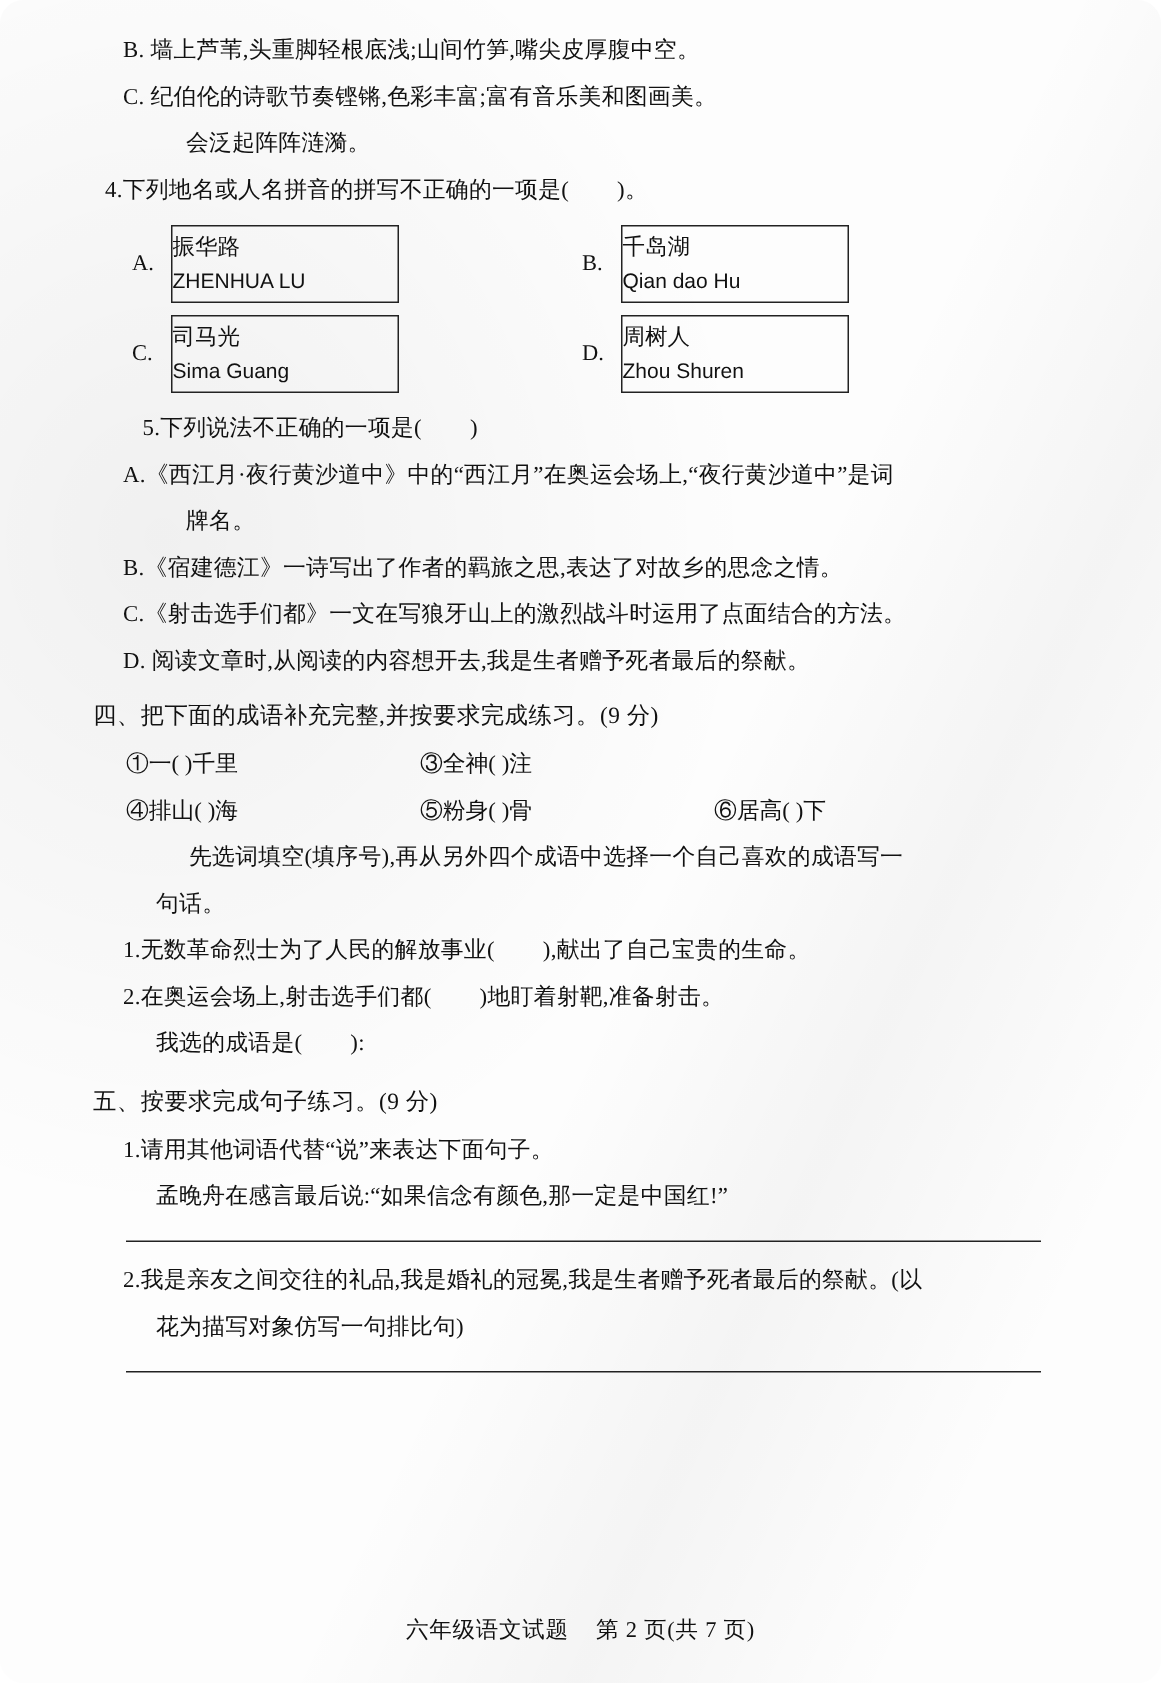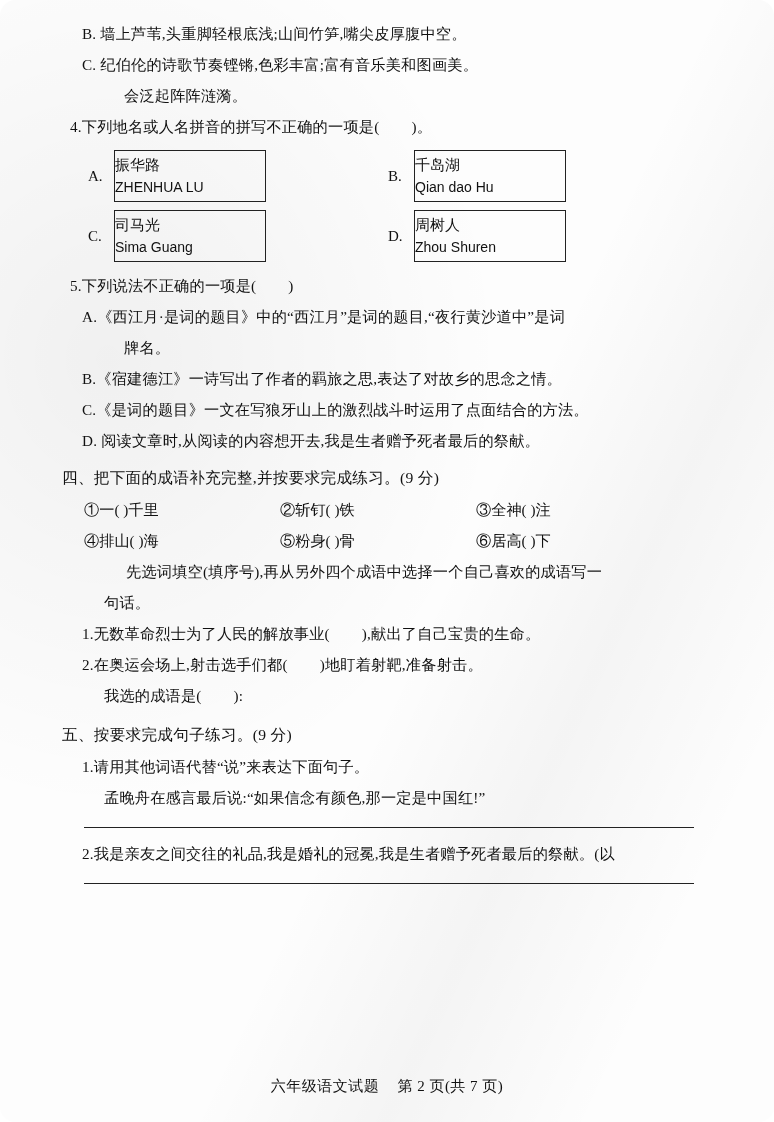--- a/index.html
+++ b/index.html
@@ -139,32 +139,31 @@
       </div>
       <div class="opt-cell">
         <span class="opt-letter">D.</span>
         <span class="box">
           <span class="cn">周树人</span>
           <span class="py">Zhou Shuren</span>
         </span>
       </div>
     </div>
 
-    <div class="ln" style="padding-left:8px; margin-top:8px;">5.下列说法不正确的一项是(        )</div>
-    <div class="ln indent1">A.《西江月·是词的题目》中的“西江月”是词的题目,“夜行黄沙道中”是词</div>
+    <div class="ln" style="padding-left:8px; margin-top:8px;margin-left:25px;">5.下列说法不正确的一项是(        )</div>
+    <div class="ln indent1">A.《西江月·夜行黄沙道中》中的“西江月”在奥运会场上,“夜行黄沙道中”是词</div>
     <div class="ln indent3">牌名。</div>
     <div class="ln indent1">B.《宿建德江》一诗写出了作者的羁旅之思,表达了对故乡的思念之情。</div>
-    <div class="ln indent1">C.《是词的题目》一文在写狼牙山上的激烈战斗时运用了点面结合的方法。</div>
+    <div class="ln indent1">C.《射击选手们都》一文在写狼牙山上的激烈战斗时运用了点面结合的方法。</div>
     <div class="ln indent1">D. 阅读文章时,从阅读的内容想开去,我是生者赠予死者最后的祭献。</div>
 
     <div class="sec-head" style="margin-top:6px;">四、把下面的成语补充完整,并按要求完成练习。(9 分)</div>
 
     <div class="fill-row">
       <span class="fill-cell">①一(      )千里</span>
-      <span class="fill-cell">②斩钉(      )铁</span>
       <span class="fill-cell">③全神(      )注</span>
     </div>
     <div class="fill-row">
       <span class="fill-cell">④排山(      )海</span>
       <span class="fill-cell">⑤粉身(      )骨</span>
       <span class="fill-cell">⑥居高(      )下</span>
     </div>
 
     <div class="ln" style="padding-left:64px;">先选词填空(填序号),再从另外四个成语中选择一个自己喜欢的成语写一</div>
     <div class="ln indent2">句话。</div>
@@ -173,20 +172,21 @@
     <div class="ln indent1">2.在奥运会场上,射击选手们都(        )地盯着射靶,准备射击。</div>
     <div class="ln indent2">我选的成语是(        ):</div>
 
     <div class="sec-head" style="margin-top:8px;">五、按要求完成句子练习。(9 分)</div>
 
     <div class="ln indent1">1.请用其他词语代替“说”来表达下面句子。</div>
     <div class="ln indent2">孟晚舟在感言最后说:“如果信念有颜色,那一定是中国红!”</div>
     <div class="blank-line"></div>
 
     <div class="ln indent1" style="margin-top:10px;">2.我是亲友之间交往的礼品,我是婚礼的冠冕,我是生者赠予死者最后的祭献。(以</div>
+    <div class="ln indent2">花为描写对象仿写一句排比句)</div>
     <div class="blank-line"></div>
 
   </div>
 
   <div class="footer">
     <span>六年级语文试题</span>
     <span class="pg">第 2 页(共 7 页)</span>
   </div>
 </div>
 

